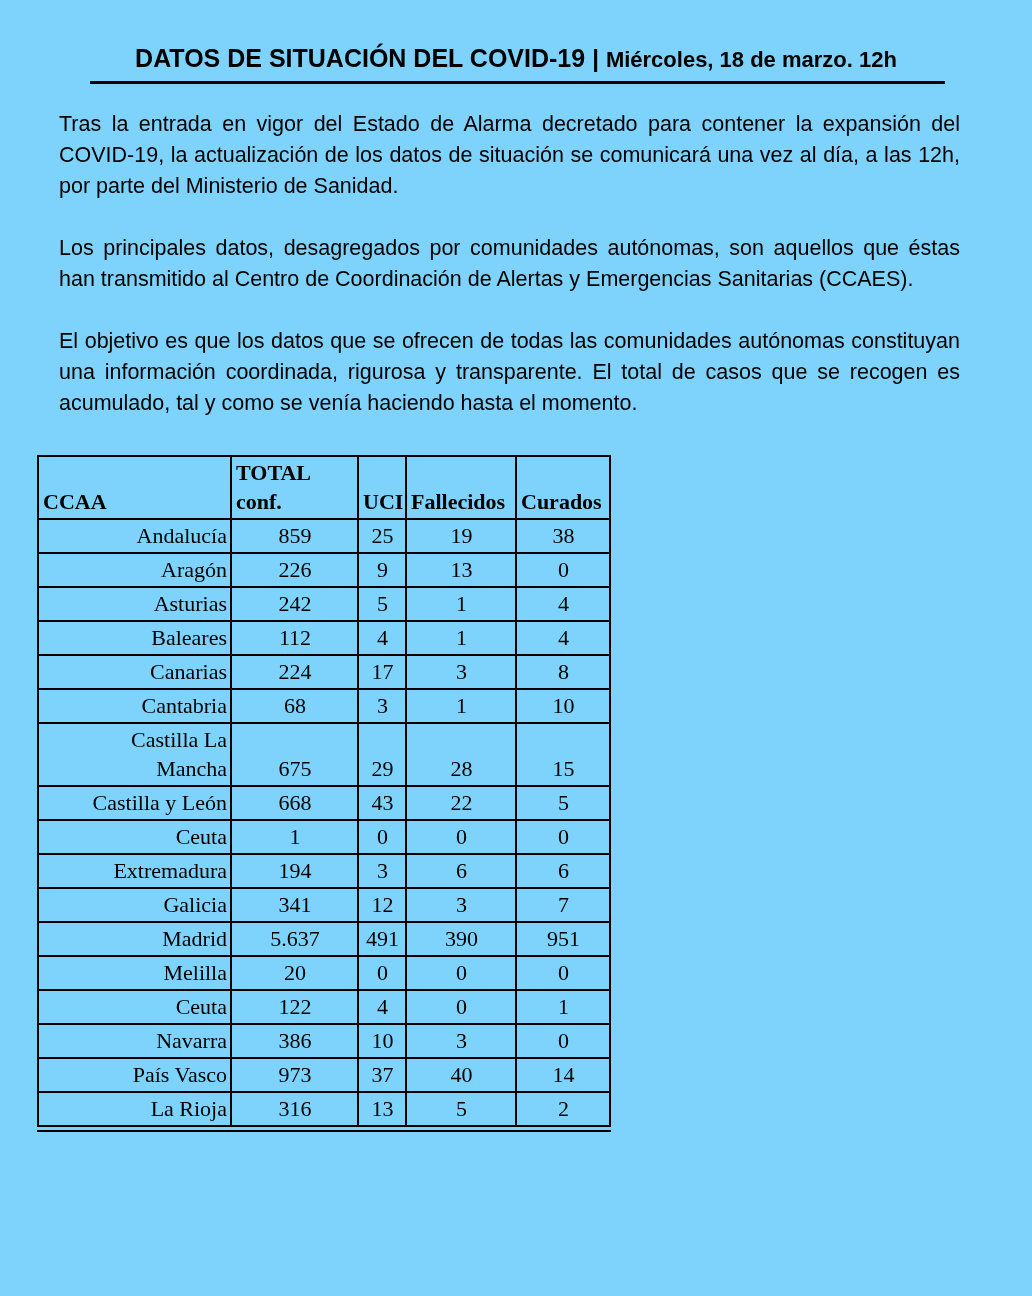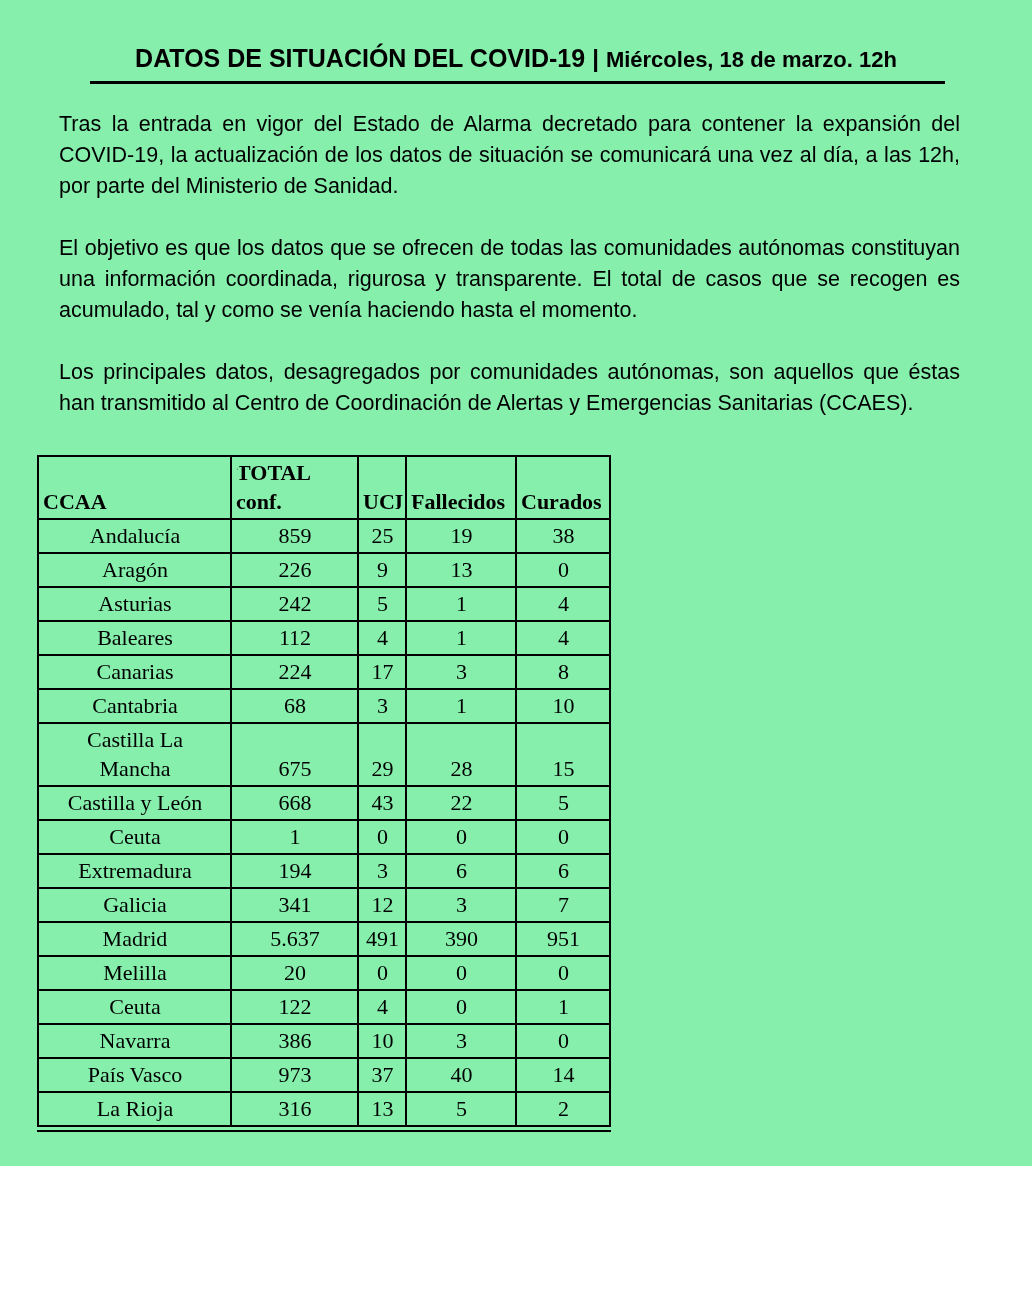--- a/index.html
+++ b/index.html
@@ -1,20 +1,20 @@
 <!DOCTYPE html>
 <html><head>
 <meta charset="utf-8">
 <style>
   html, body { margin: 0; padding: 0; background: #ffffff; }
   .page {
     position: relative;
     width: 1032px;
-    height: 1166px;
-    background: #86efac;
+    height: 1296px;
+    background: #7dd3fc;
     color: #000000;
     box-sizing: border-box;
     padding-top: 44px;
     overflow: hidden;
   }
   .doc-header { margin: 0; }
   .title {
     margin: 0;
     text-align: center;
     font-family: "Liberation Sans", sans-serif;
@@ -55,39 +55,38 @@
     border: 2px solid #000000;
     vertical-align: bottom;
     padding: 1px 3px 2px 4px;
     line-height: 29px;
     overflow: hidden;
   }
   .data-table th {
     font-weight: bold;
     text-align: left;
     white-space: pre-line;
-    border-radius: 27px;
-  }
-  td.col-name { text-align: center; white-space: pre-line; }
+  }
+  td.col-name { text-align: right; white-space: pre-line; }
   td.col-num { text-align: center; }
 </style>
 </head>
 <body>
 
 <div class="page">
 
   <header class="doc-header">
     <h1 class="title"><span class="title-main">DATOS DE SITUACIÓN DEL COVID-19</span><span class="title-sep">|</span><span class="title-date">Miércoles, 18 de marzo. 12h</span></h1>
     <div class="title-rule"></div>
   </header>
 
   <section class="body-text">
     <p class="para">Tras la entrada en vigor del Estado de Alarma decretado para contener la expansión del COVID-19, la actualización de los datos de situación se comunicará una vez al día, a las 12h, por parte del Ministerio de Sanidad.</p>
+    <p class="para">Los principales datos, desagregados por comunidades autónomas, son aquellos que éstas han transmitido al Centro de Coordinación de Alertas y Emergencias Sanitarias (CCAES).</p>
     <p class="para">El objetivo es que los datos que se ofrecen de todas las comunidades autónomas constituyan una información coordinada, rigurosa y transparente. El total de casos que se recogen es acumulado, tal y como se venía haciendo hasta el momento.</p>
-    <p class="para">Los principales datos, desagregados por comunidades autónomas, son aquellos que éstas han transmitido al Centro de Coordinación de Alertas y Emergencias Sanitarias (CCAES).</p>
   </section>
 
   <table class="data-table">
     <colgroup>
       <col style="width:193px">
       <col style="width:127px">
       <col style="width:48px">
       <col style="width:110px">
       <col style="width:94px">
     </colgroup>

